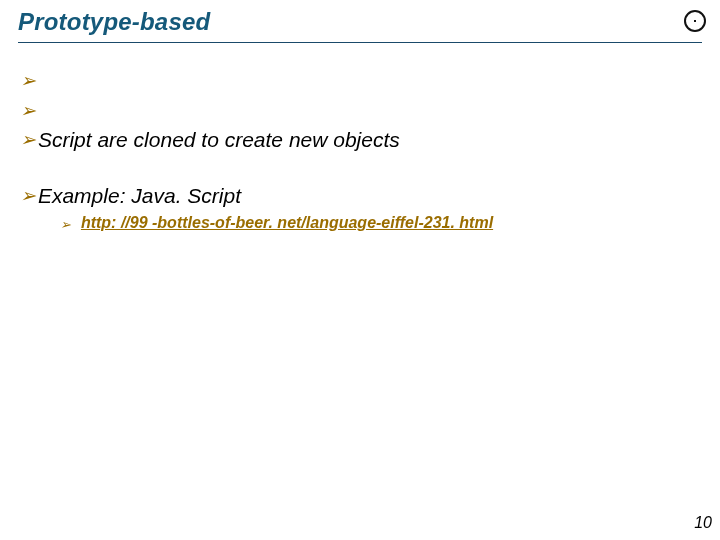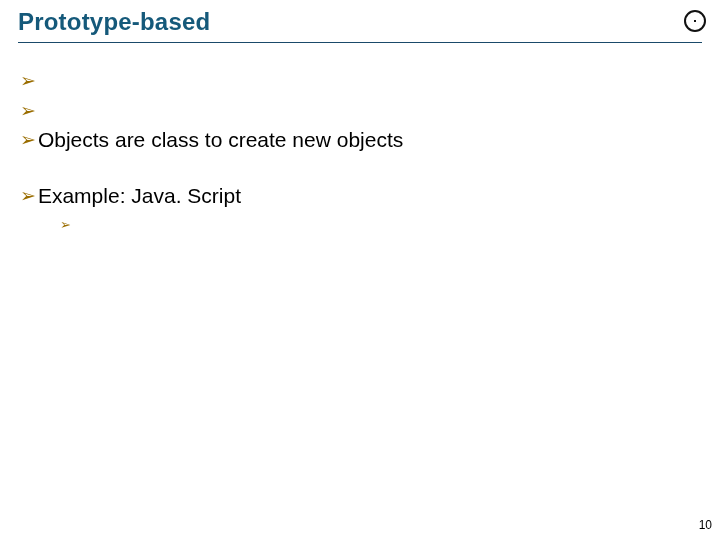--- a/index.html
+++ b/index.html
@@ -1,65 +1,66 @@
 <!DOCTYPE html>
 <html><head>
 <meta charset="utf-8">
 <style>
-  * { margin: 0; padding: 0; box-sizing: border-box; }
+  * { margin: 0; padding: 0; box-sizing: border-box; font-style: italic; }
   html, body { width: 720px; height: 540px; background: #fff; font-family: "Comic Sans MS", "Trebuchet MS", sans-serif; color: #000; overflow: hidden; position: relative; }
   .slide { width: 720px; height: 540px; position: relative; padding: 8px 18px 0 18px; }
   .header { border-bottom: 1.5px solid #1a4a6a; padding-bottom: 6px; margin-bottom: 24px; display: flex; justify-content: space-between; align-items: flex-start; }
   .title { color: #15597a; font-weight: bold; font-size: 24px; letter-spacing: 0.2px; }
   .logo { width: 22px; height: 22px; border: 2px solid #111; border-radius: 50%; position: relative; margin-top: 2px; margin-right: -4px; }
   .logo::before { content: ""; position: absolute; left: 50%; top: 50%; width: 2px; height: 2px; background: #111; transform: translate(-50%, -50%); }
   .logo::after { content: ""; position: absolute; left: 50%; top: 50%; width: 18px; height: 18px; border-top: 0; border-left: 0; transform: translate(-50%, -50%); }
   .body { padding-left: 2px; }
   .bullets { list-style: none; }
   .bullets > li { font-size: 21px; line-height: 1.35; margin-bottom: 1px; display: flex; align-items: flex-start; }
   .bullets > li .arrow { color: #9a6d00; font-size: 19px; margin-right: 2px; line-height: 1.5; font-family: Arial, sans-serif; }
   .gap { height: 26px; }
   .sub { list-style: none; padding-left: 40px; margin-top: 4px; }
   .sub > li { display: flex; align-items: flex-start; }
   .sub > li .sub-arrow { color: #9a6d00; font-size: 13px; margin-right: 10px; line-height: 1.7; font-family: Arial, sans-serif; }
   .sub > li .link { color: #9a6d00; text-decoration: underline; font-size: 16px; font-weight: bold; }
-  .pagenum { position: absolute; bottom: 8px; right: 8px; font-size: 12px; font-family: "Trebuchet MS", sans-serif; }
+  .pagenum { position: absolute; bottom: 8px; right: 8px; font-size: 16px; font-family: "Trebuchet MS", sans-serif; }
 </style>
 </head>
 <body>
 
 <div class="slide">
   <div class="header">
     <div class="title">Prototype-based</div>
     <div class="logo"></div>
   </div>
 
   <div class="body">
     <ul class="bullets">
       <li>
         <span class="arrow">➢</span>
       </li>
       <li>
         <span class="arrow">➢</span>
       </li>
       <li>
         <span class="arrow">➢</span>
-        <span>Objects are class to create new objects</span>
+        <span>Script are cloned to create new objects</span>
       </li>
     </ul>
 
     <div class="gap"></div>
 
     <ul class="bullets">
       <li>
         <span class="arrow">➢</span>
         <span>Example: Java. Script</span>
       </li>
     </ul>
     <ul class="sub">
       <li>
         <span class="sub-arrow">➢</span>
+        <a class="link" href="#">http: //99 -bottles-of-beer. net/language-eiffel-231. html</a>
       </li>
     </ul>
   </div>
 
   <div class="pagenum">10</div>
 </div>
 
 </body></html>

